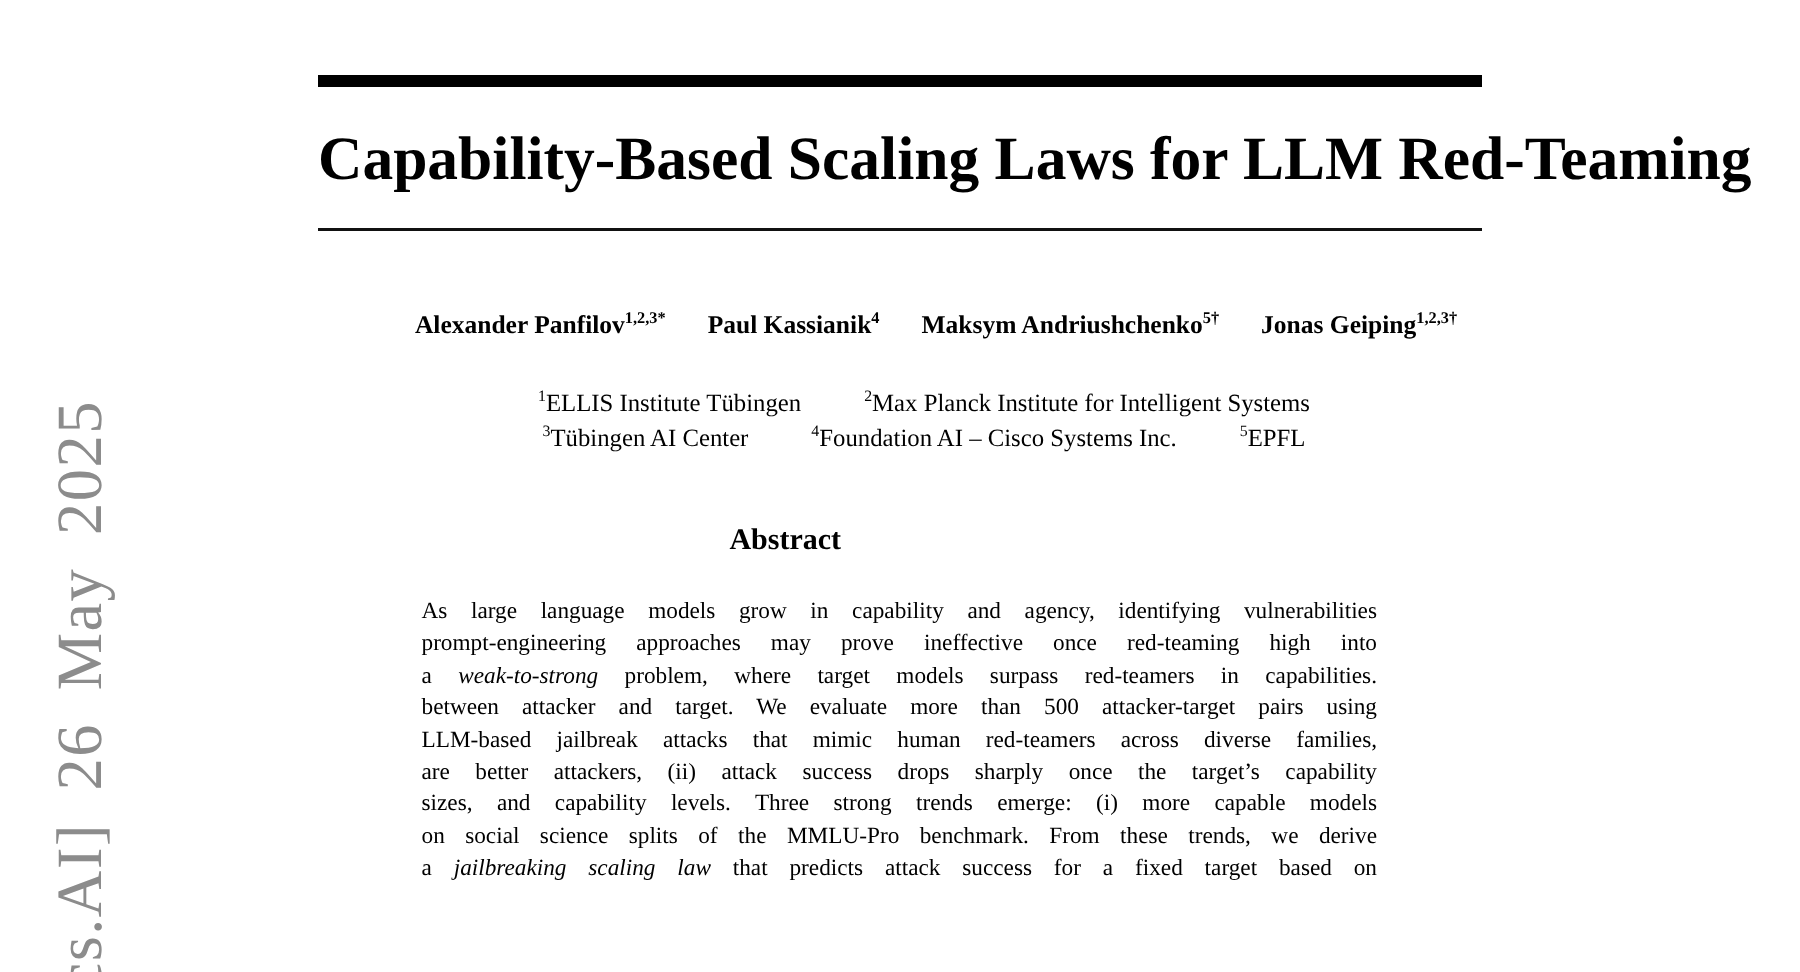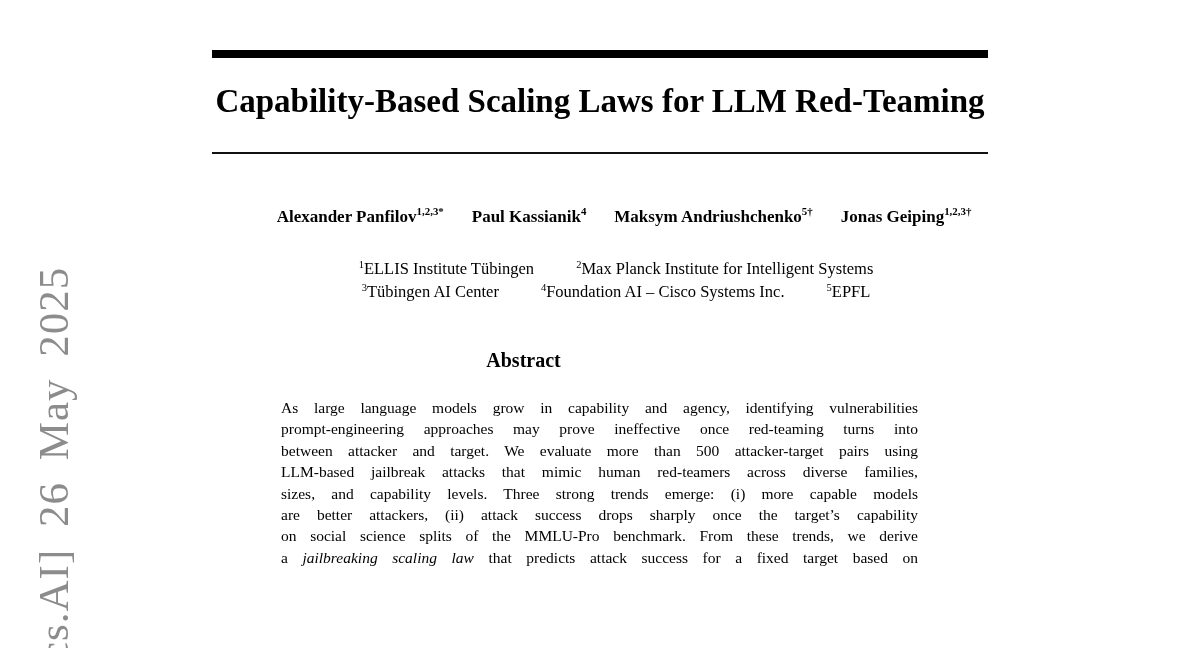--- a/index.html
+++ b/index.html
@@ -10,21 +10,21 @@
   .stamp{
     position:absolute;left:30px;top:661px;transform-origin:0 0;
     transform:rotate(-90deg);font-size:43px;line-height:1.1;
     letter-spacing:1px;word-spacing:10px;white-space:nowrap;
   }
   .rule{position:absolute;left:212px;width:776px;background:#000;}
   .rule-thick{top:50px;height:8px;}
   .rule-thin{top:152px;height:2px;background:#111;}
   .title{
     position:absolute;left:212px;width:776px;top:85px;margin:0;
-    font-size:33px;line-height:1;font-weight:bold;text-align:center;white-space:nowrap;
+    font-size:41px;line-height:1;font-weight:bold;text-align:center;white-space:nowrap;
   }
   .authors{
     position:absolute;left:0;width:1200px;top:206px;text-align:center;
     font-size:17px;font-weight:bold;line-height:1.25;padding-left:24px;
   }
   .author{margin:0 14px;white-space:nowrap;}
   sup{font-size:64%;line-height:0;vertical-align:super;}
   .affils{
     position:absolute;left:0;width:1200px;top:257px;text-align:center;
     font-size:16.5px;line-height:23px;margin-left:16px;
@@ -58,22 +58,23 @@
 
   <div class="affils">
       <div class="affil-line"><span class="affil"><sup>1</sup>ELLIS Institute Tübingen</span><span class="affil"><sup>2</sup>Max Planck Institute for Intelligent Systems</span></div>
       <div class="affil-line"><span class="affil"><sup>3</sup>Tübingen AI Center</span><span class="affil"><sup>4</sup>Foundation AI – Cisco Systems Inc.</span><span class="affil"><sup>5</sup>EPFL</span></div>
     </div>
 
   <div class="abs-head">Abstract</div>
 
   <div class="abstract">
       <div class="abs-line"><span>As large language models grow in capability and agency, identifying vulnerabilities</span></div>
-      <div class="abs-line"><span>prompt-engineering approaches may prove ineffective once red-teaming turns into</span></div>
+      <div class="abs-line"><span>prompt-engineering approaches may prove ineffective once red-teaming high into</span></div>
+      <div class="abs-line"><span>a </span><span class="it">weak-to-strong</span><span> problem, where target models surpass red-teamers in capabilities.</span></div>
       <div class="abs-line"><span>between attacker and target. We evaluate more than 500 attacker-target pairs using</span></div>
       <div class="abs-line"><span>LLM-based jailbreak attacks that mimic human red-teamers across diverse families,</span></div>
+      <div class="abs-line"><span>are better attackers, (ii) attack success drops sharply once the target’s capability</span></div>
       <div class="abs-line"><span>sizes, and capability levels. Three strong trends emerge: (i) more capable models</span></div>
-      <div class="abs-line"><span>are better attackers, (ii) attack success drops sharply once the target’s capability</span></div>
       <div class="abs-line"><span>on social science splits of the MMLU-Pro benchmark. From these trends, we derive</span></div>
       <div class="abs-line"><span>a </span><span class="it">jailbreaking scaling law</span><span> that predicts attack success for a fixed target based on</span></div>
     </div>
 
 </div>
 
 </body></html>

